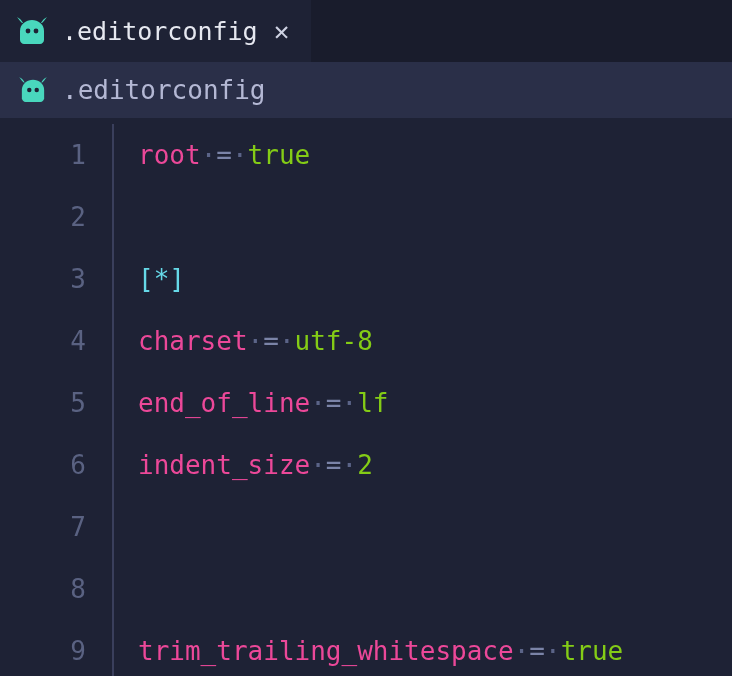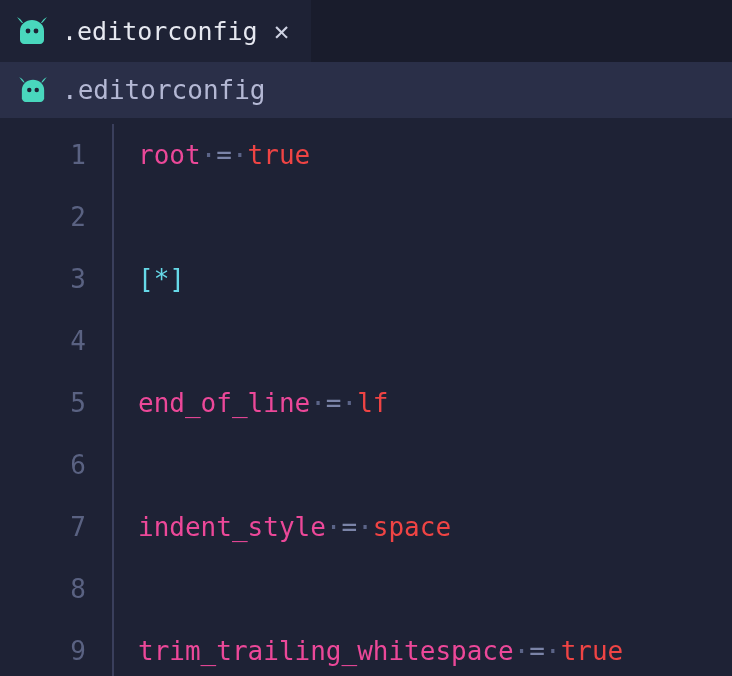--- a/index.html
+++ b/index.html
@@ -73,21 +73,21 @@
     align-self: stretch;
     background: #3a3f5c;
     margin-right: 24px;
   }
   .code {
     white-space: pre;
   }
   .tok-key   { color: #ec4899; }   
   .tok-op    { color: #7b84a8; }   
   .tok-dot   { color: #5b6488; }   
-  .tok-val   { color: #ef4444; margin-top: 28px; }   
+  .tok-val   { color: #84cc16; margin-top: 28px; }   
   .tok-sec-b { color: #66d9e8; }   
   .tok-sec-s { color: #66d9e8; }   
 </style>
 </head>
 <body>
 
 <div class="tab-bar">
   <div class="tab">
     <span class="tab-icon">
       <svg width="32" height="28" viewBox="0 0 32 28">
@@ -126,34 +126,35 @@
       <div class="code"></div>
     </div>
     <div class="line">
       <div class="gutter">3</div>
       <div class="indent-guide"></div>
       <div class="code"><span class="tok-sec-b">[</span><span class="tok-sec-s">*</span><span class="tok-sec-b">]</span></div>
     </div>
     <div class="line">
       <div class="gutter">4</div>
       <div class="indent-guide"></div>
+      <div class="code"><span class="tok-key">charset</span><span class="tok-dot">·</span><span class="tok-op">=</span><span class="tok-dot">·</span><span class="tok-val">utf-8</span></div>
     </div>
     <div class="line">
       <div class="gutter">5</div>
       <div class="indent-guide"></div>
       <div class="code"><span class="tok-key">end_of_line</span><span class="tok-dot">·</span><span class="tok-op">=</span><span class="tok-dot">·</span><span class="tok-val">lf</span></div>
     </div>
     <div class="line">
       <div class="gutter">6</div>
       <div class="indent-guide"></div>
+      <div class="code"><span class="tok-key">indent_size</span><span class="tok-dot">·</span><span class="tok-op">=</span><span class="tok-dot">·</span><span class="tok-val">2</span></div>
     </div>
     <div class="line">
       <div class="gutter">7</div>
       <div class="indent-guide"></div>
-      <div class="code"><span class="tok-key">indent_style</span><span class="tok-dot">·</span><span class="tok-op">=</span><span class="tok-dot">·</span><span class="tok-val">space</span></div>
     </div>
     <div class="line">
       <div class="gutter">8</div>
       <div class="indent-guide"></div>
     </div>
     <div class="line">
       <div class="gutter">9</div>
       <div class="indent-guide"></div>
       <div class="code"><span class="tok-key">trim_trailing_whitespace</span><span class="tok-dot">·</span><span class="tok-op">=</span><span class="tok-dot">·</span><span class="tok-val">true</span></div>
     </div>

